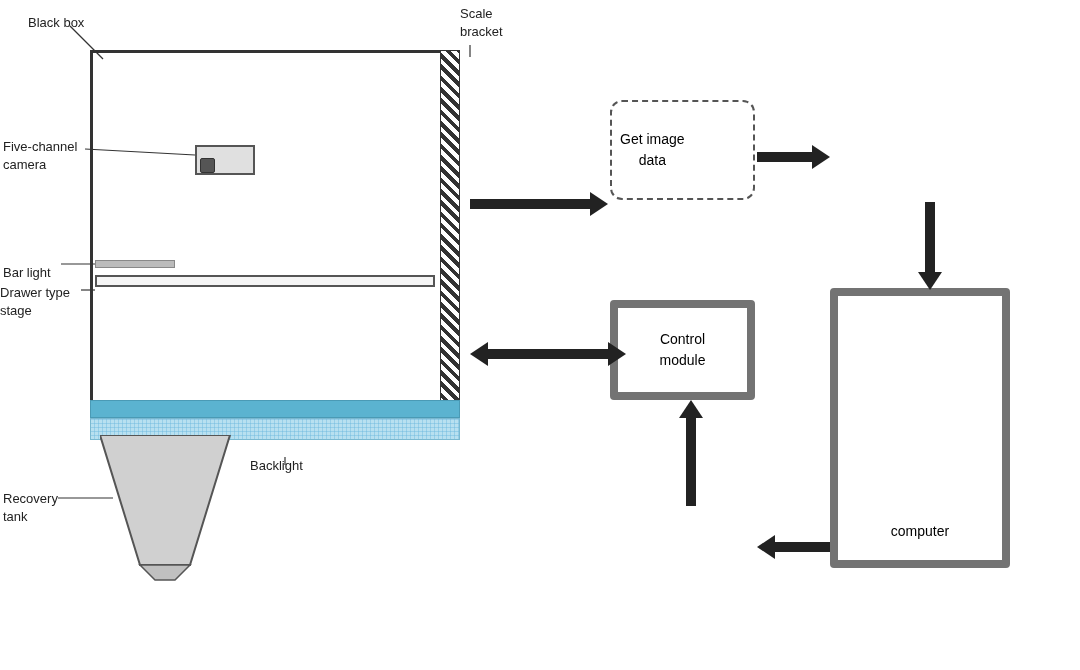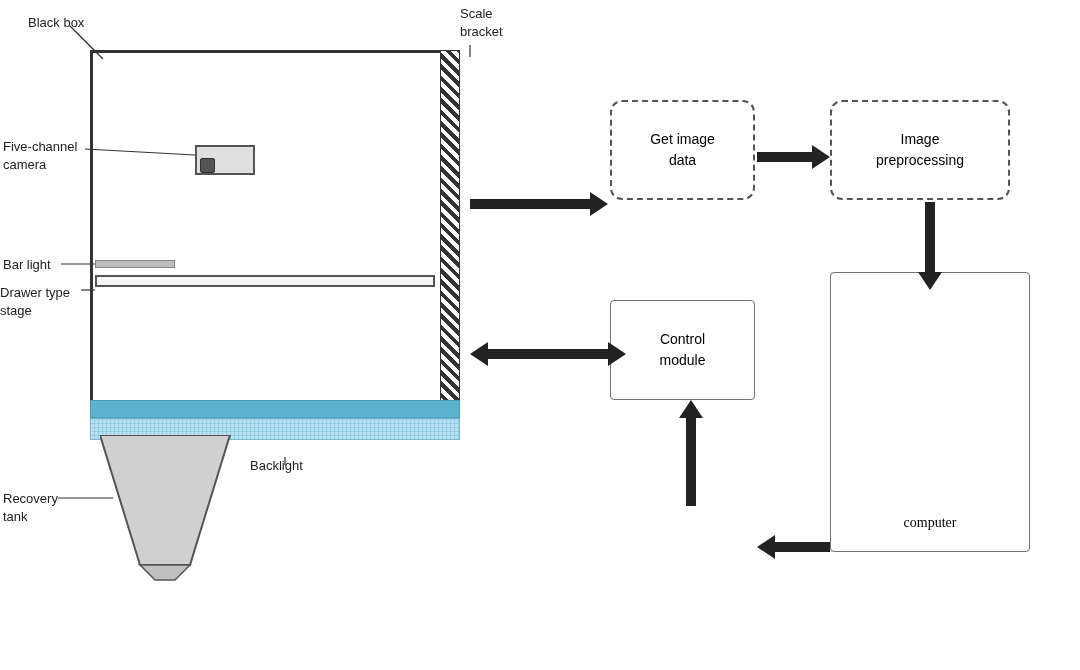--- a/index.html
+++ b/index.html
@@ -134,30 +134,30 @@
       line-height: 1.4;
     }
 
     
     .flow-box {
       position: absolute;
       border: 2px dashed #555;
       border-radius: 12px;
       display: flex;
       align-items: center;
-      justify-content: center;
+      justify-content: flex-start;
       text-align: center;
       background: #fff;
       padding: 8px;
       font-size: 14px;
       line-height: 1.5;
     }
     .flow-box-solid {
       position: absolute;
-      border: 1px solid #737373;
+      border: 8px solid #737373;
       border-radius: 4px;
       display: flex;
       align-items: center;
       justify-content: center;
       text-align: center;
       background: #fff;
       padding: 8px;
       font-size: 14px;
       line-height: 1.5;
     }
@@ -301,21 +301,21 @@
   </svg>
 
   <div class="label" style="left:3px;top:138px;">
     <span>Five-channel<br>camera</span>
   </div>
 
   <svg style="position:absolute;left:3px;top:133px;pointer-events:none;" width="200" height="40">
     <line x1="82" y1="16" x2="192" y2="22" stroke="#333" stroke-width="1.2"></line>
   </svg>
 
-  <div class="label" style="left:3px;top:256px;">
+  <div class="label" style="left:3px;top:264px;">
     <span>Bar light</span>
   </div>
 
   <svg style="position:absolute;left:3px;top:256px;pointer-events:none;" width="100" height="20">
     <line x1="58" y1="8" x2="92" y2="8" stroke="#333" stroke-width="1.2"></line>
   </svg>
 
   <div class="label" style="left:0;top:284px;">
     <span>Drawer type<br>stage</span>
   </div>
@@ -337,30 +337,27 @@
   </div>
 
   <svg style="position:absolute;left:250px;top:455px;pointer-events:none;" width="80" height="30">
     <line x1="35" y1="10" x2="35" y2="2" stroke="#333" stroke-width="1.2"></line>
   </svg>
 
   <div class="flow-box" style="left:610px;top:100px;width:145px;height:100px;">
     <span>Get image<br>data</span>
   </div>
 
-  <div class="flow-box" style="left:830px;top:100px;width:180px;height:100px;">
-    <span>Image<br>preprocessing</span>
-  </div>
 
   <div class="flow-box-solid" style="left:610px;top:300px;width:145px;height:100px;">
     <span>Control<br>module</span>
   </div>
 
 
-  <div class="flow-box-solid" style="left:830px;top:272px;width:200px;height:280px;font-family:Liberation Serif, serif;">
+  <div class="flow-box-solid" style="left:830px;top:288px;width:180px;height:280px;">
     <span style="align-self:flex-end;margin-bottom:10px;">computer</span>
   </div>
 
   <div class="arrow-right" style="left:470px;top:192px;">
     <div class="arrow-right-line" style="width:120px;"></div>
     <div class="arrow-right-head"></div>
   </div>
 
   <div class="arrow-right" style="left:757px;top:145px;">
     <div class="arrow-right-line" style="width:55px;"></div>

